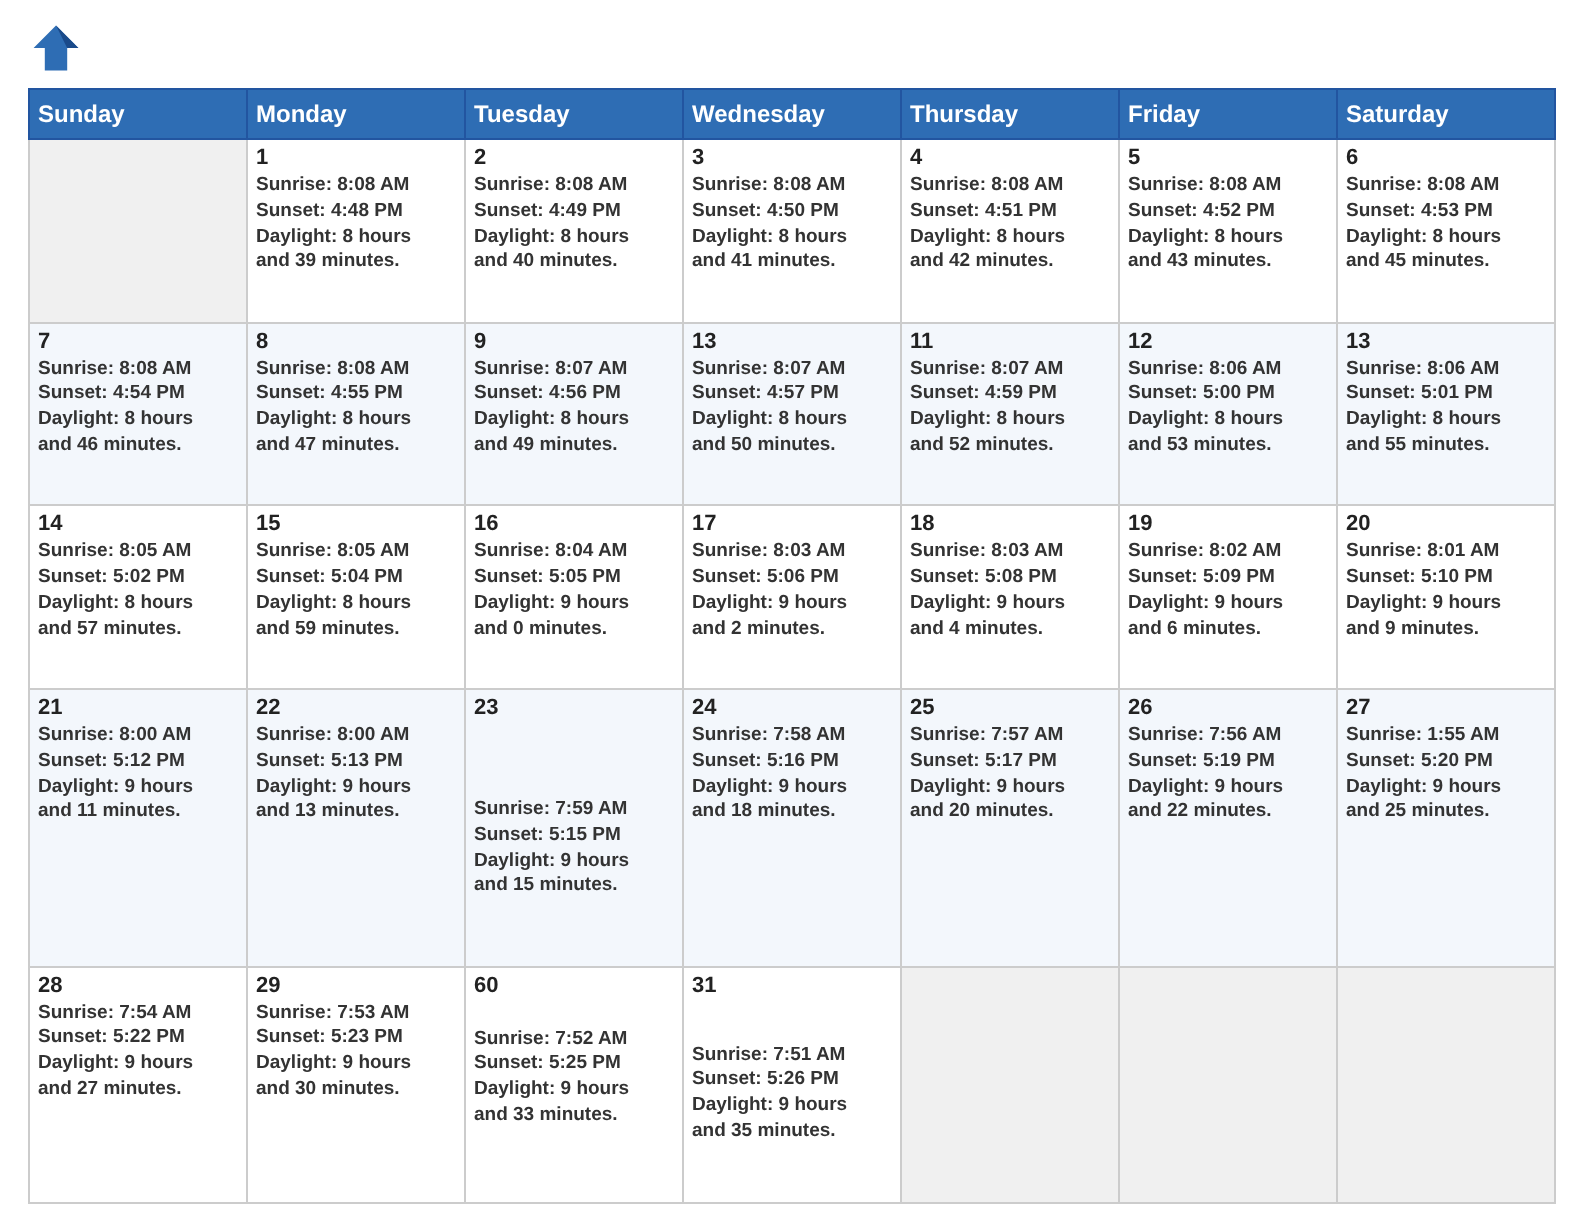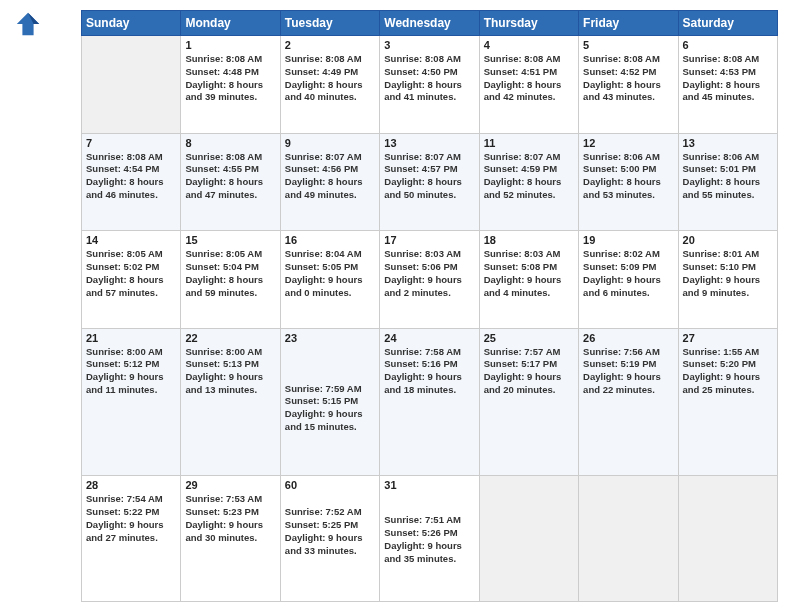--- a/index.html
+++ b/index.html
@@ -8,22 +8,21 @@
       background: #fff;
       width: 792px;
       height: 612px;
       overflow: hidden;
     }
     .page {
       width: 792px;
       height: 612px;
       padding: 10px 14px;
       display: flex;
-      flex-direction: row;
-      gap: 35px;
+      flex-direction: column;
     }
     .header {
       display: flex;
       justify-content: space-between;
       align-items: flex-start;
       margin-bottom: 6px;
     }
     .logo {
       display: flex;
       align-items: center;

